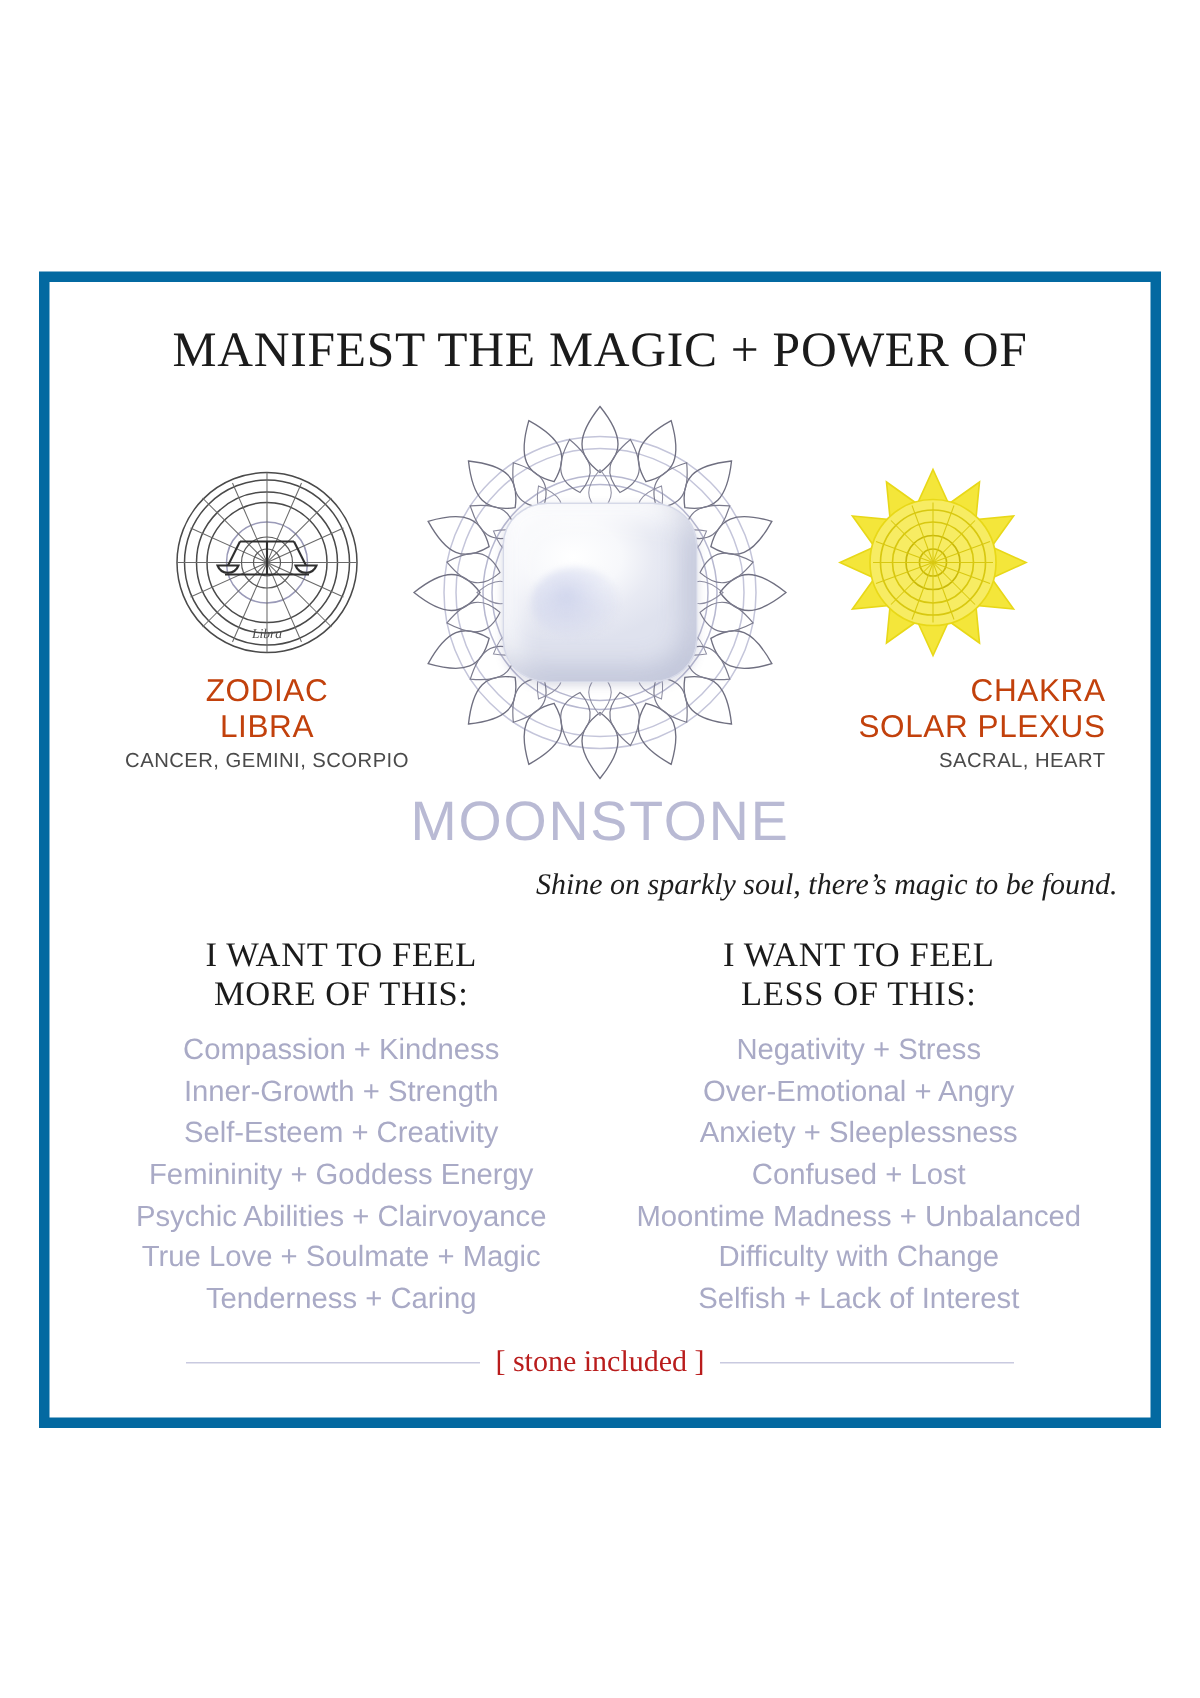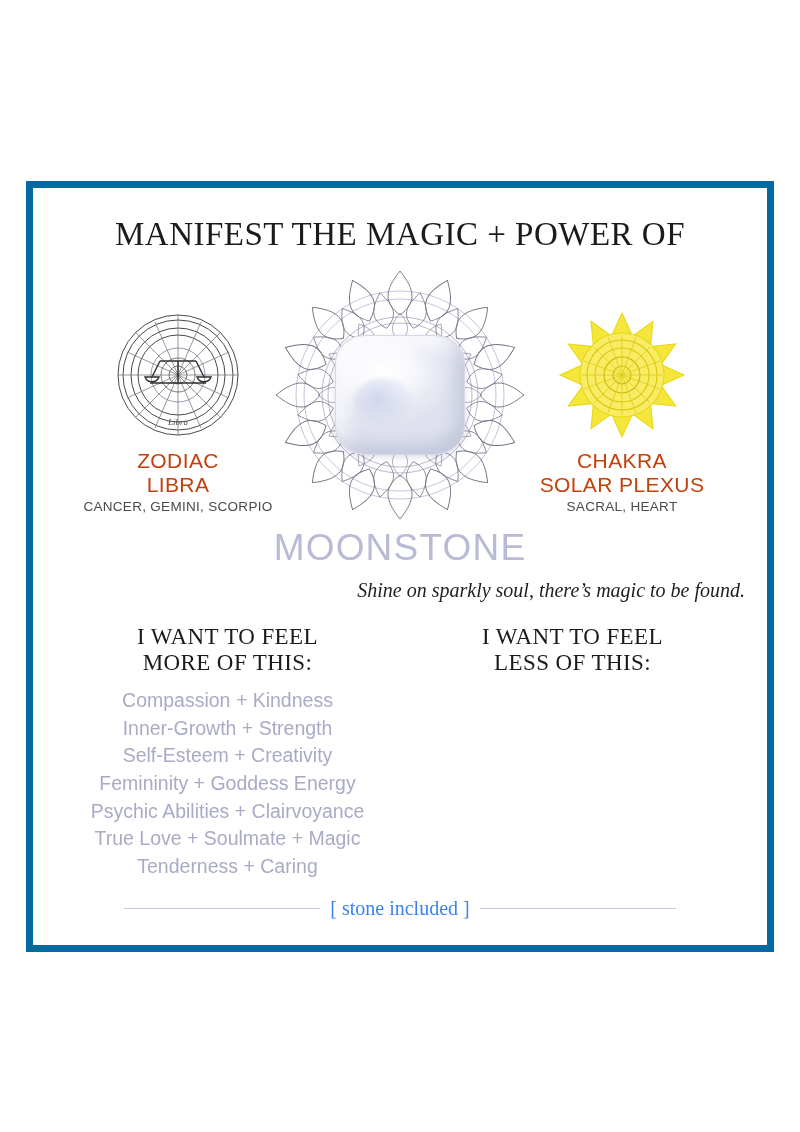--- a/index.html
+++ b/index.html
@@ -62,21 +62,21 @@
     text-decoration: underline;
   }
 
   .col-zodiac, .col-chakra {
     position: absolute;
     top: 48px;
     width: 230px;
     text-align: center;
   }
   .col-zodiac { left: 8px; }
-  .col-chakra { right: 8px; }
+  .col-chakra { right: 8px; text-align: right; }
 
   .emblem-art {
     height: 140px;
     display: flex;
     align-items: center;
     justify-content: center;
   }
 
   .label-big {
     font-family: "Liberation Sans", sans-serif;
@@ -198,21 +198,21 @@
   }
   .footer .rule {
     height: 1px;
     background: #c9cae0;
     flex: 1 1 auto;
     max-width: 196px;
   }
   .footer-text {
     font-family: "Liberation Serif", serif;
     font-size: 20px;
-    color: #3b82f6;
+    color: #b91c1c;
     white-space: nowrap;
   }
 </style>
 </head>
 <body>
 
 <div class="page">
 
   <div class="card-frame">
     <div class="card-inner">
@@ -395,20 +395,29 @@
             <div>True Love + Soulmate + Magic</div>
             <div>Tenderness + Caring</div>
           </div>
         </div>
 
         <div class="list-col">
           <div class="list-title">
             <div>I WANT TO FEEL</div>
             <div>LESS OF THIS:</div>
           </div>
+          <div class="list-items">
+            <div>Negativity + Stress</div>
+            <div>Over-Emotional + Angry</div>
+            <div>Anxiety + Sleeplessness</div>
+            <div>Confused + Lost</div>
+            <div>Moontime Madness + Unbalanced</div>
+            <div>Difficulty with Change</div>
+            <div>Selfish + Lack of Interest</div>
+          </div>
         </div>
       </div>
 
       <div class="footer">
         <div class="rule"></div>
         <div class="footer-text">[ stone included ]</div>
         <div class="rule"></div>
       </div>
 
     </div>

